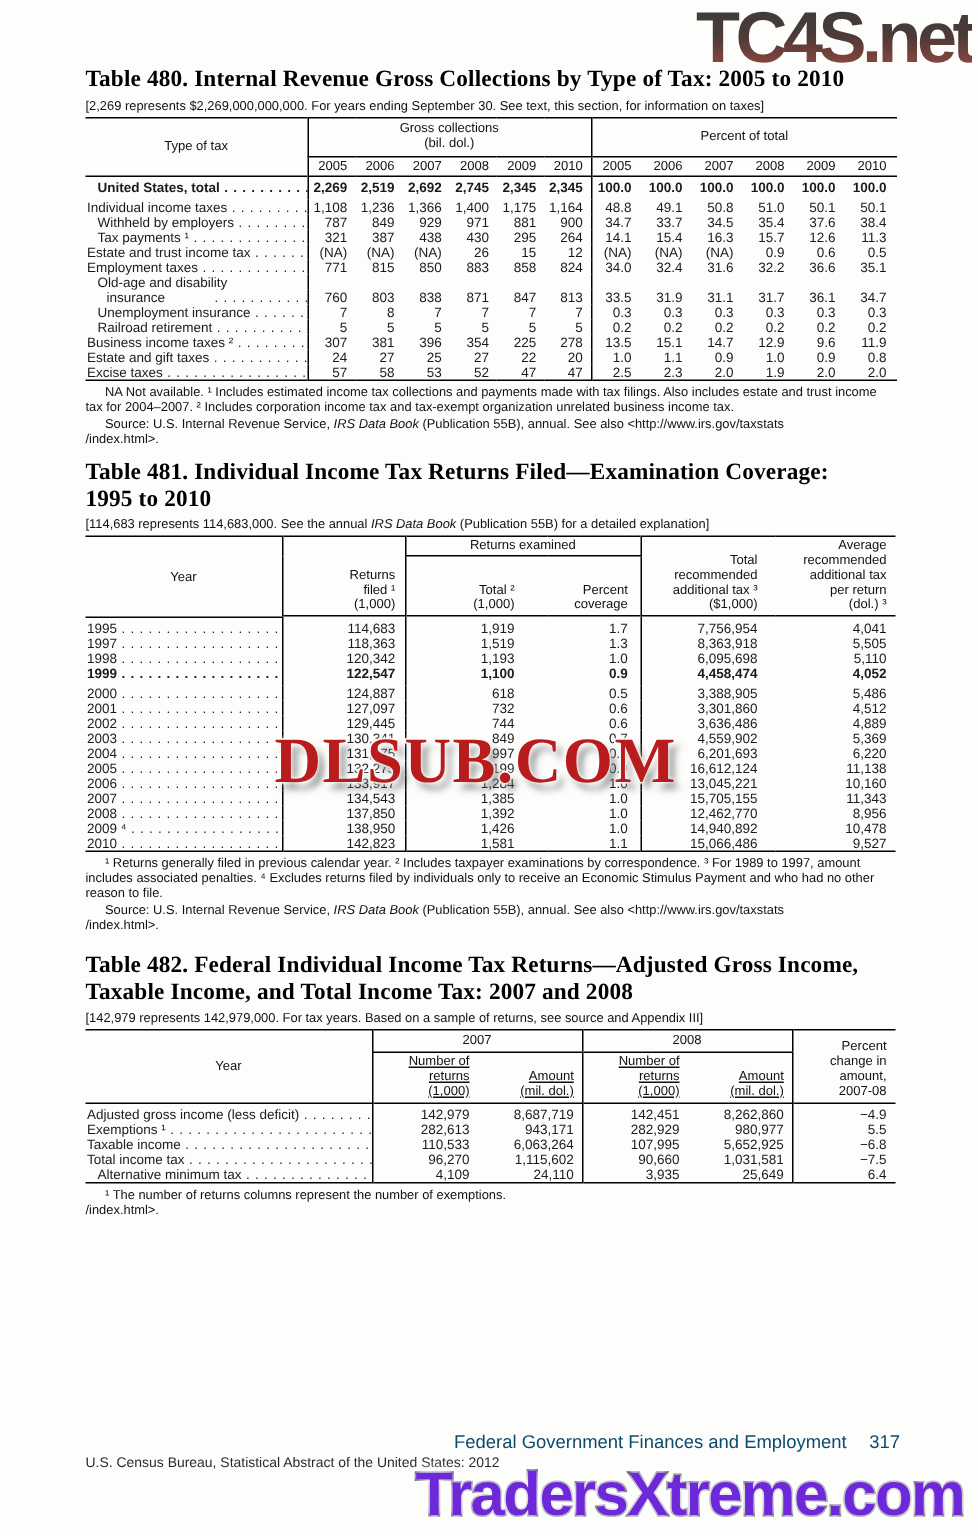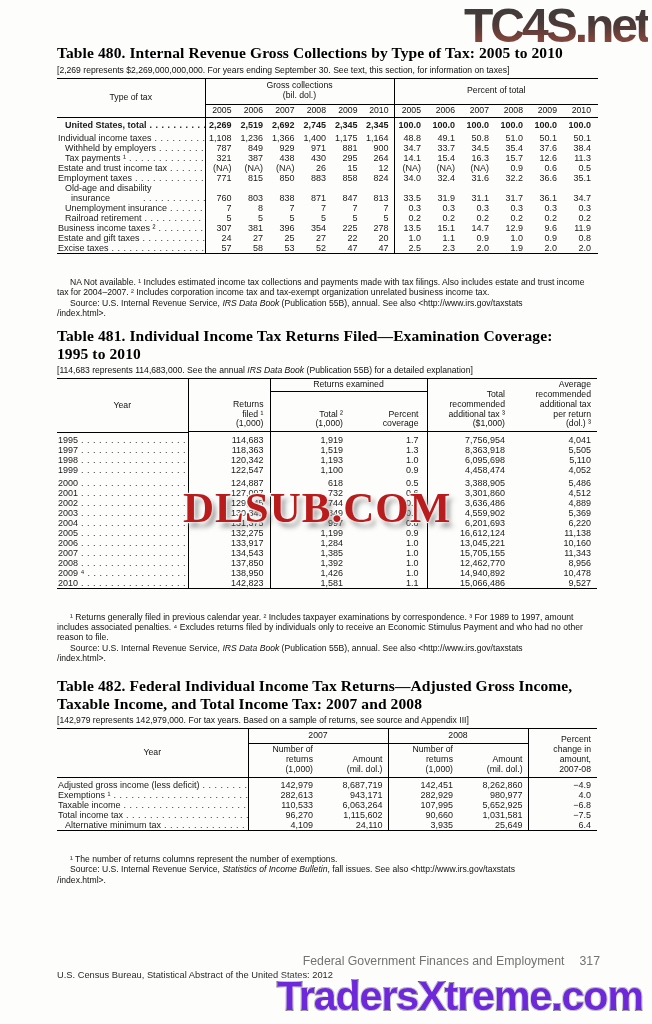--- a/index.html
+++ b/index.html
@@ -29,59 +29,59 @@
   }
   .dt th { font-weight: 400; font-size: 8.7px; line-height: 9.8px; padding: 1px 2px; color: #111; }
   .dt th.ml, .dt th.num { white-space: pre-line; }
   .dt th.stub { vertical-align: middle; }
   .dt th.grp { text-align: center; vertical-align: middle; border-bottom: 1px solid #000; }
   .dt th.num { text-align: right; vertical-align: bottom; padding-bottom: 2px; }
   .dt td { font-size: 9px; line-height: 10px; padding: 0; vertical-align: bottom; }
   .dt tbody tr:first-child td { border-top: 1.5px solid #000; padding-top: 2px; }
   .bl { border-left: 1px solid #000; }
   .dt td:not(.lbl) { text-align: right; }
-  .gaprow td { padding-bottom: 3px; }
+  .gaprow td { padding-bottom: 3px; font-weight: bold; }
   .boldrow td, .boldrow .lt, .boldrow .dots::before { font-weight: 700; }
 
   #t480 thead tr:first-child th.grp { height: 26px; }
   #t480 th.yr { text-align: right; vertical-align: bottom; height: 13px; padding-bottom: 1px; }
   td.g, #t480 th.yr.g { padding-right: 5px; }
   td.p, #t480 th.yr.p { padding-right: 7px; }
 
   #t481 thead tr:first-child th.grp { height: 13px; }
   #t481 thead tr:nth-child(2) th { height: 40px; }
   td.c0, #t481 th.c0 { padding-right: 6px; }
   td.c1, #t481 th.c1 { padding-right: 22px; }
   td.c2, #t481 th.c2 { padding-right: 8px; }
   td.c3, #t481 th.c3 { padding-right: 12px; }
   td.c4, #t481 th.c4 { padding-right: 6px; }
 
   #t482 thead tr:first-child th.grp { height: 15px; }
-  #t482 thead tr:nth-child(2) th { height: 33px; }
+  #t482 thead tr:nth-child(2) th { height: 33px; text-decoration: underline; }
   td.d0, td.d1, td.d2, td.d3, #t482 th.d0, #t482 th.d1, #t482 th.d2, #t482 th.d3 { padding-right: 5px; }
   td.d4, #t482 th.d4 { padding-right: 6px; }
 
   td.lbl { display: flex; align-items: baseline; padding-left: 1px; }
   .ind1 { padding-left: 8px !important; }
   .ind2 { padding-left: 14px !important; gap: 30px; }
   .lt { white-space: nowrap; }
   .dots { flex: 1 1 auto; min-width: 0; overflow: hidden; white-space: nowrap; margin-left: 3px; color: #222; }
   .dots::before {
     content: ". . . . . . . . . . . . . . . . . . . . . . . . . . . . . . . . . . . . . . . . . . . . . . . .";
     letter-spacing: 0.5px;
   }
 
   
-  .fnwrap { margin-top: 23px; }
+  .fnwrap { margin-top: 2px; }
   .fn, .src, .src2 { font-size: 8.6px; line-height: 10.3px; margin: 0; color: #111; }
   .fn, .src { text-indent: 13px; }
   .src2 { text-indent: 0; }
 
   
-  .footer-right { position: absolute; right: 52px; bottom: 56px; font-size: 12.3px; color: #737373; }
+  .footer-right { position: absolute; right: 52px; bottom: 56px; font-size: 12.3px; color: #0c4a6e; }
   .footer-right .pgno { margin-left: 15px; }
   .footer-left { position: absolute; left: 57px; bottom: 44px; font-size: 9.3px; color: #2a2a2a; }
 
   
   .wm-top {
     position: absolute; top: -2px; right: 4px; z-index: 6;
     font-family: "Liberation Sans", sans-serif; font-weight: 700;
     font-size: 48px; letter-spacing: -3px; color: #6f3b33;
   }
   @supports (-webkit-background-clip: text) {
@@ -666,21 +666,21 @@
             </tr>
             <tr>
               <td class="lbl">
                 <span class="lt">Exemptions ¹</span>
                 <span class="dots"></span>
               </td>
               <td class="d0 bl">282,613</td>
               <td class="d1">943,171</td>
               <td class="d2 bl">282,929</td>
               <td class="d3">980,977</td>
-              <td class="d4 bl">4.0</td>
+              <td class="d4 bl">5.5</td>
             </tr>
             <tr>
               <td class="lbl">
                 <span class="lt">Taxable income</span>
                 <span class="dots"></span>
               </td>
               <td class="d0 bl">110,533</td>
               <td class="d1">6,063,264</td>
               <td class="d2 bl">107,995</td>
               <td class="d3">5,652,925</td>
@@ -706,21 +706,20 @@
               <td class="d1">24,110</td>
               <td class="d2 bl">3,935</td>
               <td class="d3">25,649</td>
               <td class="d4 bl">6.4</td>
             </tr>
           </tbody>
       </table>
 
       <div class="fnwrap">
         <p class="fn">¹ The number of returns columns represent the number of exemptions.</p>
-        <p class="src"><span>Source: U.S. Internal Revenue Service, </span><i>Statistics of Income Bulletin</i><span>, fall issues. See also &lt;http://www.irs.gov/taxstats</span></p>
         <p class="src2">/index.html&gt;.</p>
       </div>
     </section>
 
   </div>
 
   <div class="footer-right">
     <span>Federal Government Finances and Employment</span><span class="pgno">317</span>
   </div>
   <div class="footer-left">U.S. Census Bureau, Statistical Abstract of the United States: 2012</div>

